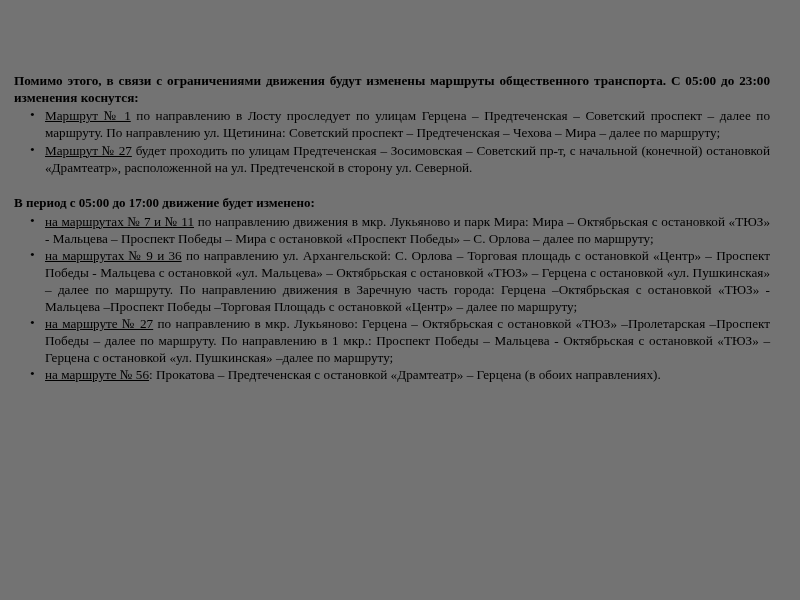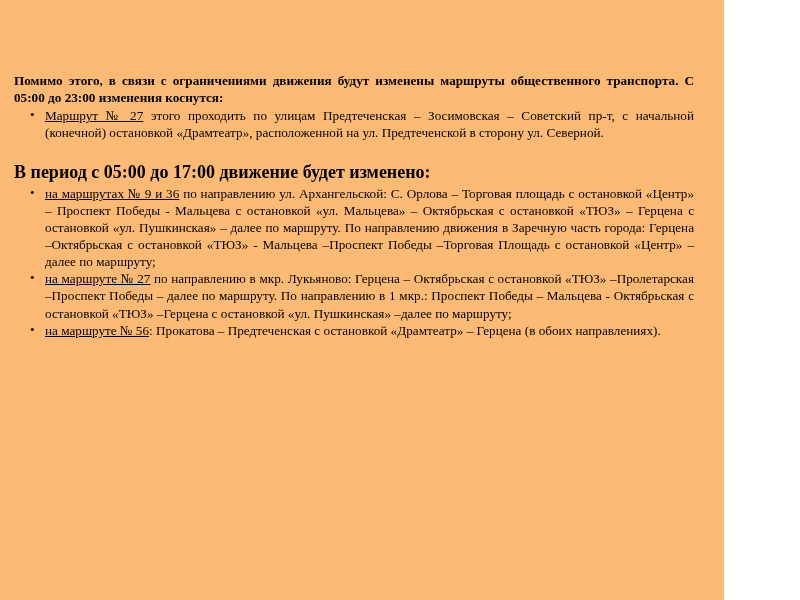--- a/index.html
+++ b/index.html
@@ -9,24 +9,24 @@
   }
   body {
     width: 800px;
     height: 600px;
     font-family: "Liberation Serif", serif;
     color: #000000;
     overflow: hidden;
   }
   .page {
     box-sizing: border-box;
-    width: 724px;
+    width: 800px;
     height: 600px;
     padding: 72px 30px 0 14px;
-    background: #fdba74;
+    background: #737373;
   }
   .para {
     font-size: 13.2px;
     line-height: 1.30;
     text-align: justify;
     font-weight: bold;
     margin: 0 0 1px 0;
   }
   ul.bullets {
     list-style: none;
@@ -49,41 +49,43 @@
     font-size: 13.5px;
     line-height: 1.30;
   }
   .u {
     text-decoration: underline;
   }
   .gap-block {
     height: 19px;
   }
   .section-head {
-    font-size: 18px;
+    font-size: 13px;
     line-height: 1.30;
     font-weight: bold;
     margin: 0 0 1px 0;
     text-align: left;
   }
 </style>
 </head>
 <body>
 
 <div class="page">
 
   <p class="para">Помимо этого, в связи с ограничениями движения будут изменены маршруты общественного транспорта. С 05:00 до 23:00 изменения коснутся:</p>
 
   <ul class="bullets">
-    <li><span class="u">Маршрут № 27</span><span> этого проходить по улицам Предтеченская – Зосимовская – Советский пр-т, с начальной (конечной) остановкой «Драмтеатр», расположенной на ул. Предтеченской в сторону ул. Северной.</span></li>
+    <li><span class="u">Маршрут № 1</span><span> по направлению в Лосту проследует по улицам Герцена – Предтеченская – Советский проспект – далее по маршруту. По направлению ул. Щетинина: Советский проспект – Предтеченская – Чехова – Мира – далее по маршруту;</span></li>
+    <li><span class="u">Маршрут № 27</span><span> будет проходить по улицам Предтеченская – Зосимовская – Советский пр-т, с начальной (конечной) остановкой «Драмтеатр», расположенной на ул. Предтеченской в сторону ул. Северной.</span></li>
   </ul>
 
   <div class="gap-block"></div>
 
   <p class="section-head">В период с 05:00 до 17:00 движение будет изменено:</p>
 
   <ul class="bullets">
+    <li><span class="u">на маршрутах № 7 и № 11</span><span> по направлению движения в мкр. Лукьяново и парк Мира: Мира – Октябрьская с остановкой «ТЮЗ» - Мальцева – Проспект Победы – Мира с остановкой «Проспект Победы» – С. Орлова – далее по маршруту;</span></li>
     <li><span class="u">на маршрутах № 9 и 36</span><span> по направлению ул. Архангельской: С. Орлова – Торговая площадь с остановкой «Центр» – Проспект Победы - Мальцева с остановкой «ул. Мальцева» – Октябрьская с остановкой «ТЮЗ» – Герцена с остановкой «ул. Пушкинская» – далее по маршруту. По направлению движения в Заречную часть города: Герцена –Октябрьская с остановкой «ТЮЗ» - Мальцева –Проспект Победы –Торговая Площадь с остановкой «Центр» – далее по маршруту;</span></li>
     <li><span class="u">на маршруте № 27</span><span> по направлению в мкр. Лукьяново: Герцена – Октябрьская с остановкой «ТЮЗ» –Пролетарская –Проспект Победы – далее по маршруту. По направлению в 1 мкр.: Проспект Победы – Мальцева - Октябрьская с остановкой «ТЮЗ» –Герцена с остановкой «ул. Пушкинская» –далее по маршруту;</span></li>
     <li><span class="u">на маршруте № 56</span><span>: Прокатова – Предтеченская с остановкой «Драмтеатр» – Герцена (в обоих направлениях).</span></li>
   </ul>
 
 </div>
 
 </body></html>

